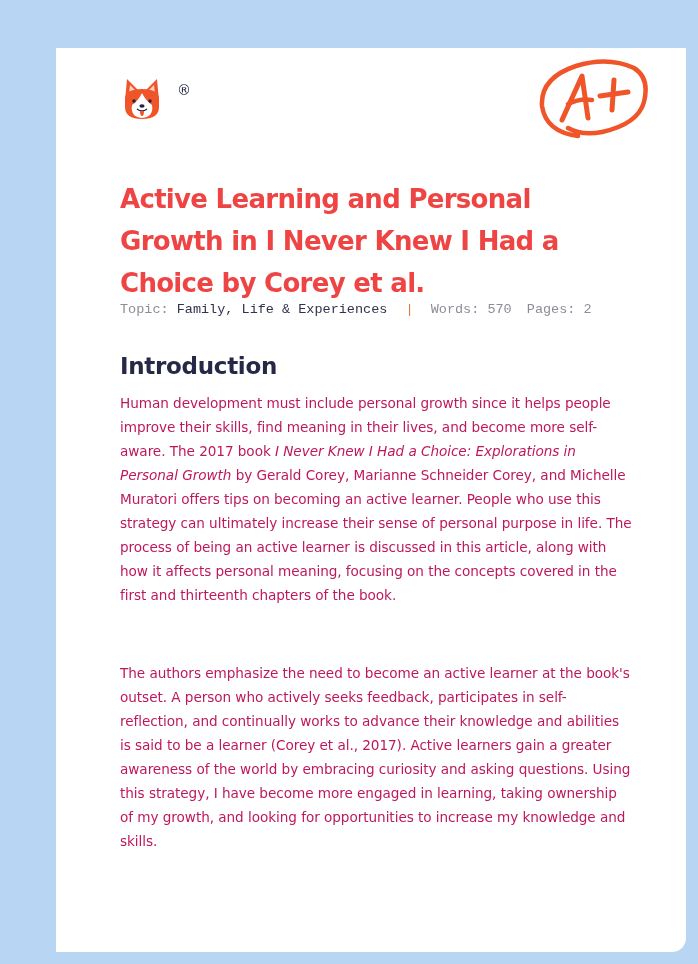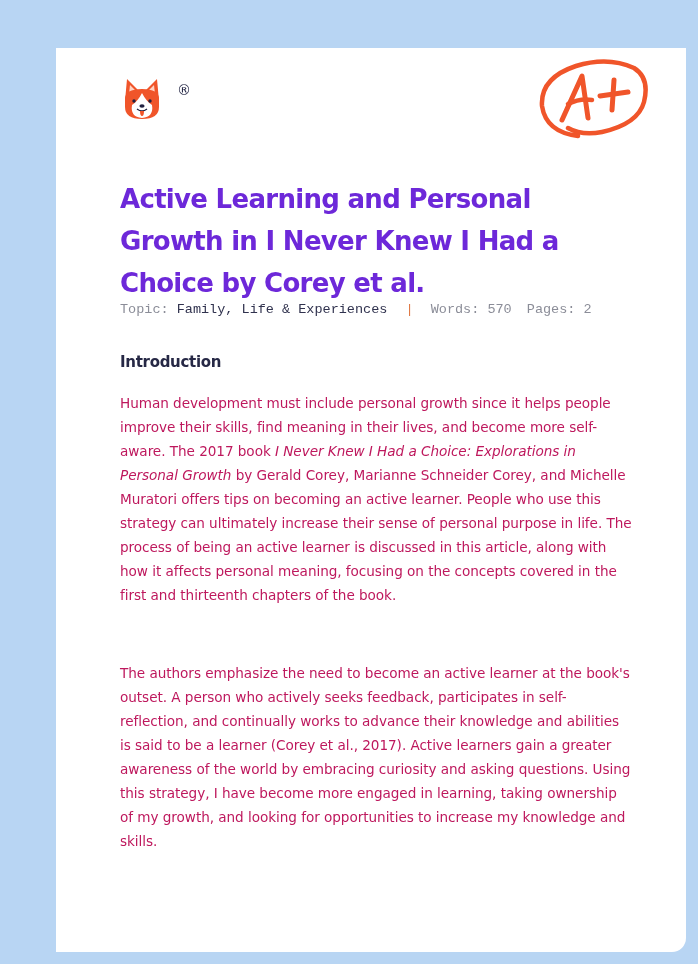--- a/index.html
+++ b/index.html
@@ -62,41 +62,41 @@
     }
     .title {
       position: absolute;
       left: 64px;
       top: 130px;
       width: 500px;
       font-family: "DejaVu Sans", sans-serif;
       font-weight: bold;
       font-size: 26px;
       line-height: 42px;
-      color: #6d28d9;
+      color: #ef4444;
       letter-spacing: -0.7px;
     }
     .meta {
       position: absolute;
       left: 64px;
       top: 254px;
       font-family: Liberation Mono, monospace;
       font-size: 13.5px;
       color: #8b8d98;
       white-space: nowrap;
     }
     .meta .topic-value { color: #30324e; }
     .meta .sep { color: #e07a46; margin: 0 9px 0 10px; }
     .meta .pages { margin-left: 7px; }
     .h2 {
       position: absolute;
       left: 64px;
       font-family: "DejaVu Sans", sans-serif;
       font-weight: bold;
-      font-size: 15px;
+      font-size: 23px;
       color: #262845;
       letter-spacing: -0.3px;
     }
     .para {
       position: absolute;
       left: 64px;
       width: 512px;
       font-family: "DejaVu Sans", sans-serif;
       font-size: 13.6px;
       line-height: 24px;

